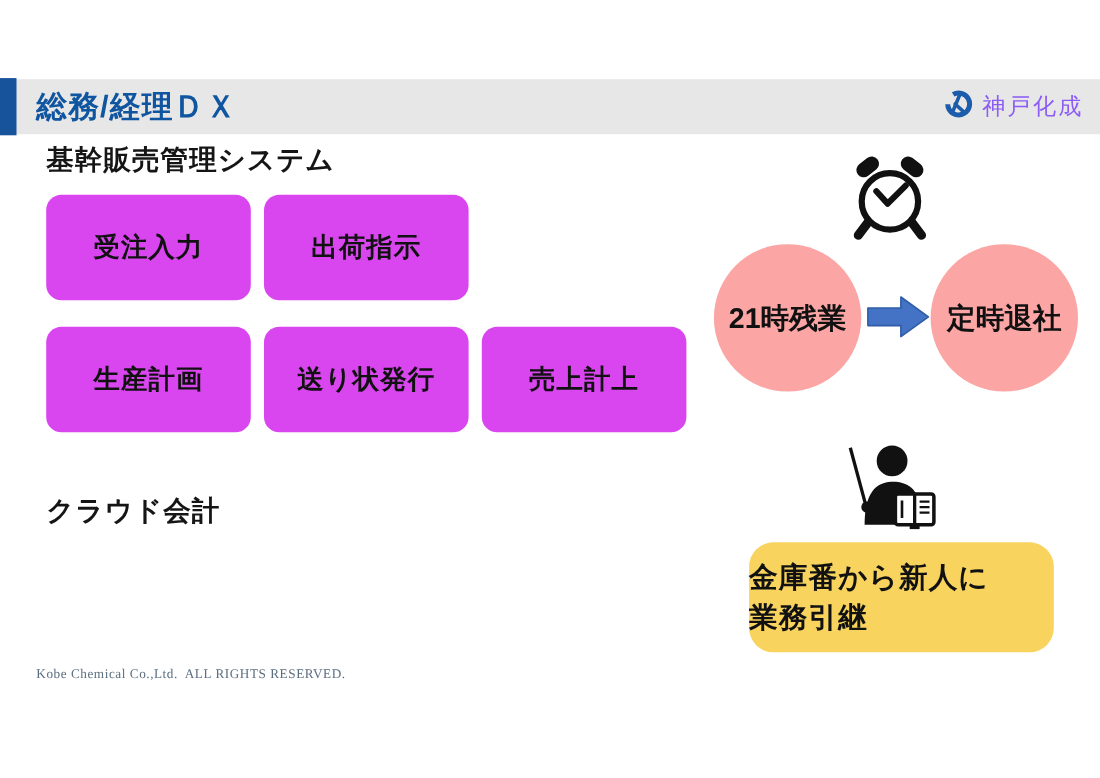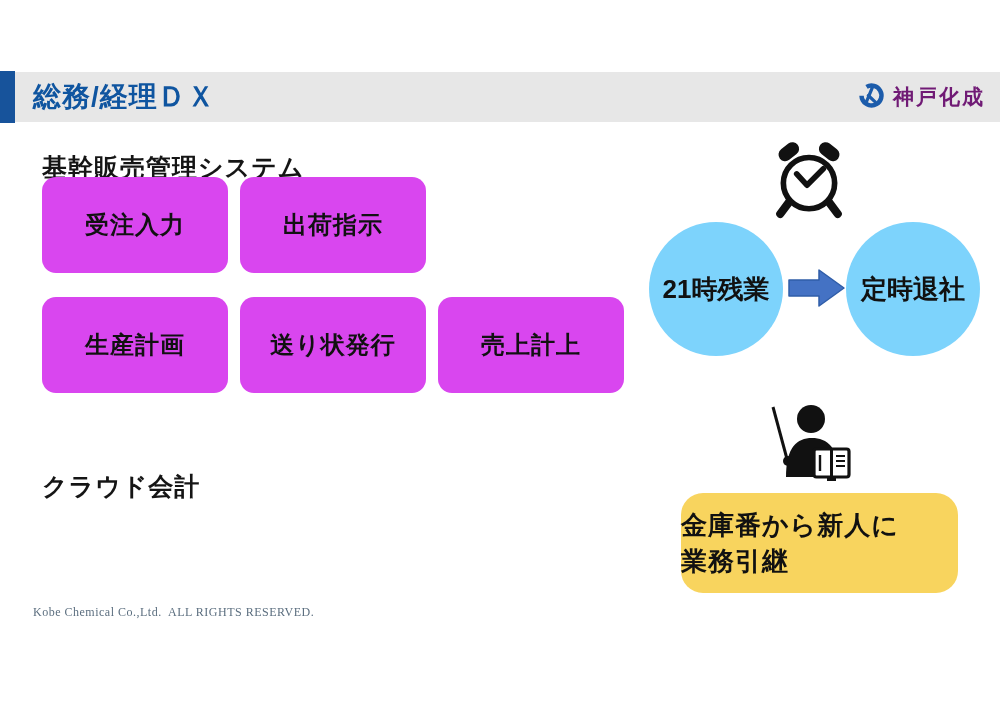--- a/index.html
+++ b/index.html
@@ -8,39 +8,39 @@
     font-family:"Liberation Sans",sans-serif;color:#151515;
   }
   
   .header-band{position:absolute;left:0;top:72px;width:1000px;height:50px;background:#e7e7e7;}
   .accent-bar{position:absolute;left:0;top:71px;width:15px;height:52px;background:#17539b;}
   .slide-title{
     position:absolute;left:33px;top:72px;height:50px;display:flex;align-items:center;
     font-size:28px;font-weight:bold;color:#0f55a0;letter-spacing:1px;
   }
   .logo-wrap{position:absolute;right:15px;top:72px;height:50px;display:flex;align-items:center;gap:7px;}
-  .logo-text{font-size:21px;font-weight:bold;color:#701a75;letter-spacing:2px;}
+  .logo-text{font-size:21px;font-weight:normal;color:#8b5cf6;letter-spacing:2px;}
   
-  .section-heading{position:absolute;left:42px;font-size:25px;font-weight:bold;color:#151515;letter-spacing:1px;margin-top:22px;}
+  .section-heading{position:absolute;left:42px;font-size:25px;font-weight:bold;color:#151515;letter-spacing:1px;}
   #heading-core{top:129px;}
   #heading-cloud{top:448px;}
   
   .row{position:absolute;left:42px;display:flex;gap:12px;}
   #row-a{top:177px;}
   #row-b{top:297px;}
   #row-c{top:498px;}
   .box{
     width:186px;height:96px;background:#d946ef;border-radius:14px;
     display:flex;align-items:center;justify-content:center;
     font-size:24px;font-weight:bold;color:#111;letter-spacing:1px;
   }
   
   .clock-icon{position:absolute;left:771px;top:139px;}
   .flow-circle{
-    position:absolute;top:222px;width:134px;height:134px;border-radius:50%;background:#7dd3fc;
+    position:absolute;top:222px;width:134px;height:134px;border-radius:50%;background:#fca5a5;
     display:flex;align-items:center;justify-content:center;
     font-size:26px;font-weight:bold;color:#111;
   }
   #circle-before{left:649px;}
   #circle-after{left:846px;}
   .flow-arrow{position:absolute;left:788px;top:267px;}
   .teacher-icon{position:absolute;left:762px;top:399px;}
   .handover-box{
     position:absolute;left:681px;top:493px;width:277px;height:100px;border-radius:22px;background:#f8d45e;
     display:flex;flex-direction:column;align-items:flex-start;justify-content:center;

